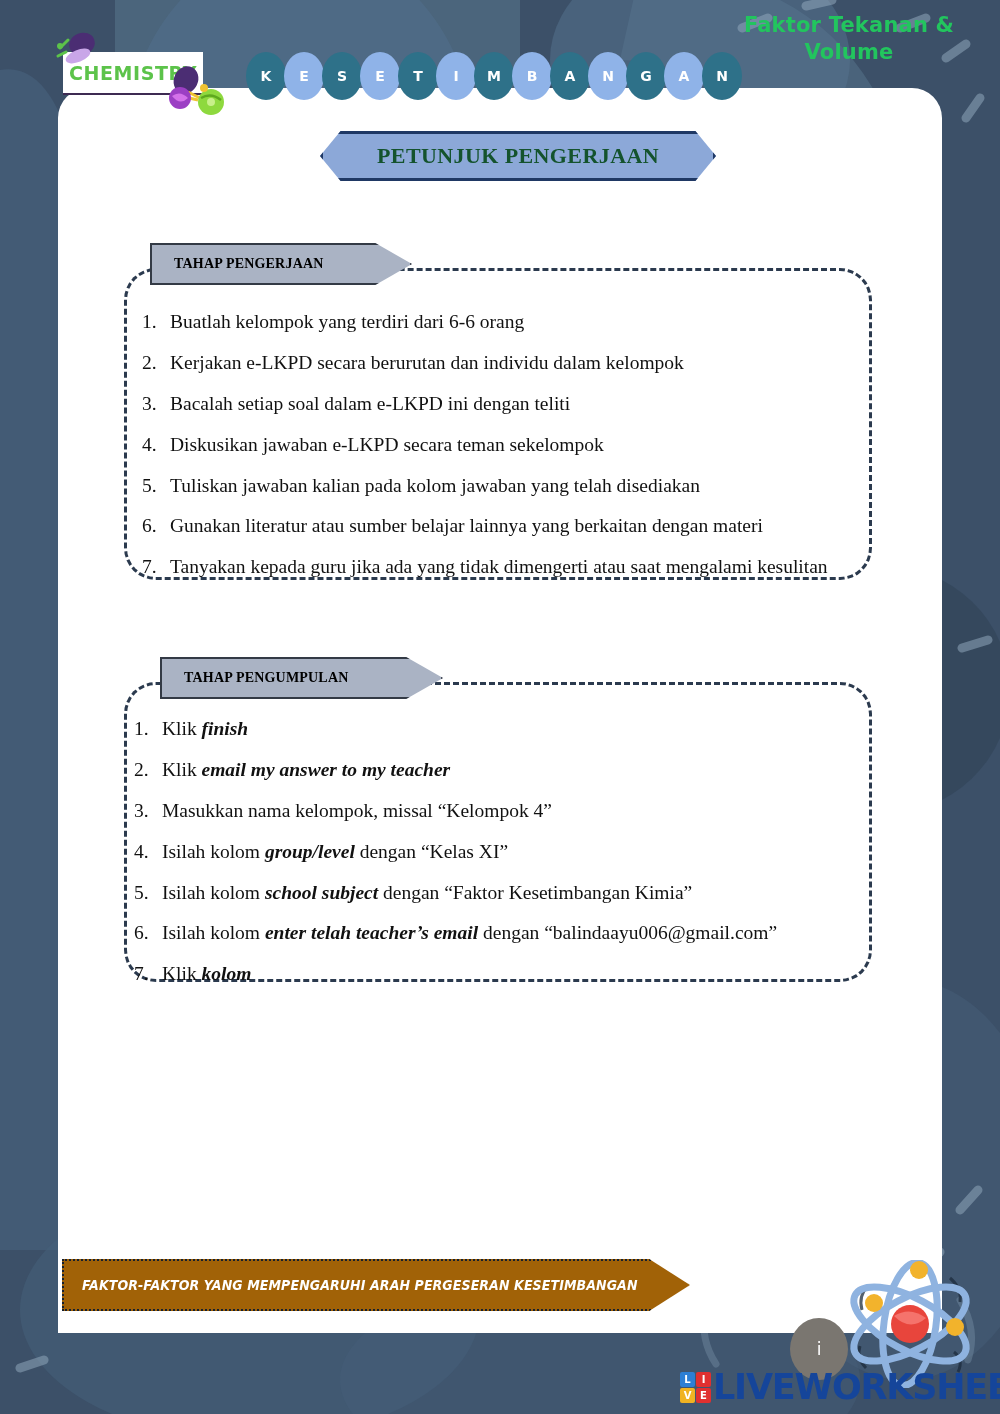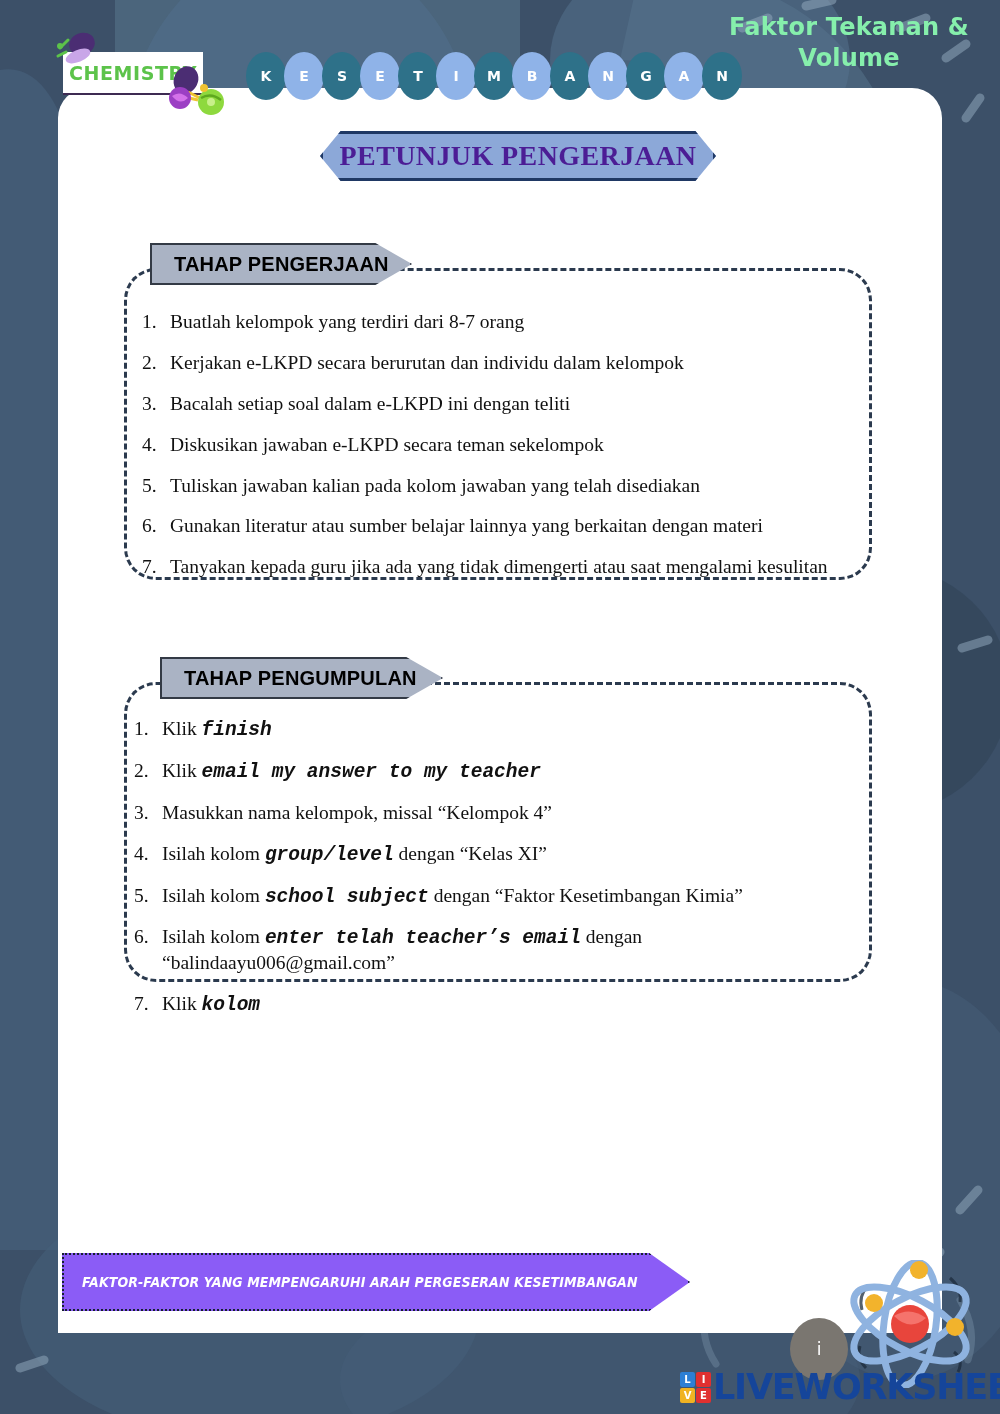--- a/index.html
+++ b/index.html
@@ -33,24 +33,24 @@
     height: 110px;
     z-index: 6;
   }
 
   #doc-title {
     position: absolute;
     top: 12px;
     right: 26px;
     width: 250px;
     text-align: center;
-    color: #86efac;
-    font-family: "DejaVu Sans", sans-serif;
-    font-weight: bold;
-    font-size: 24px;
+    color: #22c55e;
+    font-family: "DejaVu Sans", sans-serif;
+    font-weight: bold;
+    font-size: 21px;
     line-height: 1.28;
     letter-spacing: 0.2px;
     z-index: 8;
   }
 
   #chem-logo {
     position: absolute;
     left: 63px;
     top: 52px;
     width: 140px;
@@ -121,40 +121,40 @@
     background: #8ca8d8;
     border: 3px solid #1f3864;
     clip-path: polygon(0% 50%, 5.2% 0%, 94.8% 0%, 100% 50%, 94.8% 100%, 5.2% 100%);
     display: flex;
     align-items: center;
     justify-content: center;
   }
   #main-banner span {
     font-family: "Liberation Serif", serif;
     font-weight: bold;
-    font-size: 28px;
-    color: #4c1d95;
+    font-size: 22px;
+    color: #14532d;
     letter-spacing: 0.4px;
   }
 
   
   .tag {
     position: absolute;
     height: 42px;
     background: #aab3c4;
     border: 2px solid #333a45;
     display: flex;
     align-items: center;
     padding-left: 22px;
     z-index: 3;
   }
   .tag span {
-    font-family: Liberation Sans, sans-serif;
-    font-weight: bold;
-    font-size: 20px;
+    font-family: Liberation Serif, serif;
+    font-weight: bold;
+    font-size: 14px;
     color: #000000;
     letter-spacing: 0.2px;
   }
   #tag-1 {
     left: 92px; top: 155px;
     width: 262px;
     clip-path: polygon(0 0, 86% 0, 100% 50%, 86% 100%, 0 100%);
   }
   #tag-2 {
     left: 102px; top: 569px;
@@ -190,37 +190,36 @@
   }
   ol.steps li .num {
     width: 28px;
     flex: 0 0 28px;
     text-align: left;
   }
   ol.steps li .txt { flex: 1; }
   ol.steps li .txt b {
     font-weight: bold;
     font-style: italic;
-    font-family: Liberation Mono, monospace;
   }
 
   #list-1 { left: 84px; top: 222px; width: 710px; }
   #list-1 li { margin-bottom: 16.5px; }
 
   #list-2 { left: 76px; top: 629px; width: 720px; }
   #list-2 li { margin-bottom: 16.5px; }
 
   
   #footer-banner {
     position: absolute;
     left: 4px;
     bottom: 22px;
     width: 628px;
-    height: 58px;
-    background: #8b5cf6;
+    height: 52px;
+    background: #a16207;
     border: 2px dotted #16202f;
     clip-path: polygon(0 0, 93.5% 0, 100% 50%, 93.5% 100%, 0 100%);
     display: flex;
     align-items: center;
     padding-left: 18px;
     z-index: 3;
   }
   #footer-banner span {
     color: #ffffff;
     font-family: "DejaVu Sans", sans-serif;
@@ -380,21 +379,21 @@
   </div>
 
   <div id="dashbox-1" class="dashbox"></div>
   <div id="tag-1" class="tag">
     <span>TAHAP PENGERJAAN</span>
   </div>
 
   <ol id="list-1" class="steps">
     <li>
       <span class="num">1.</span>
-      <span class="txt">Buatlah kelompok yang terdiri dari 8-7 orang</span>
+      <span class="txt">Buatlah kelompok yang terdiri dari 6-6 orang</span>
     </li>
     <li>
       <span class="num">2.</span>
       <span class="txt">Kerjakan e-LKPD secara berurutan dan individu dalam kelompok</span>
     </li>
     <li>
       <span class="num">3.</span>
       <span class="txt">Bacalah setiap soal dalam e-LKPD ini dengan teliti</span>
     </li>
     <li>

